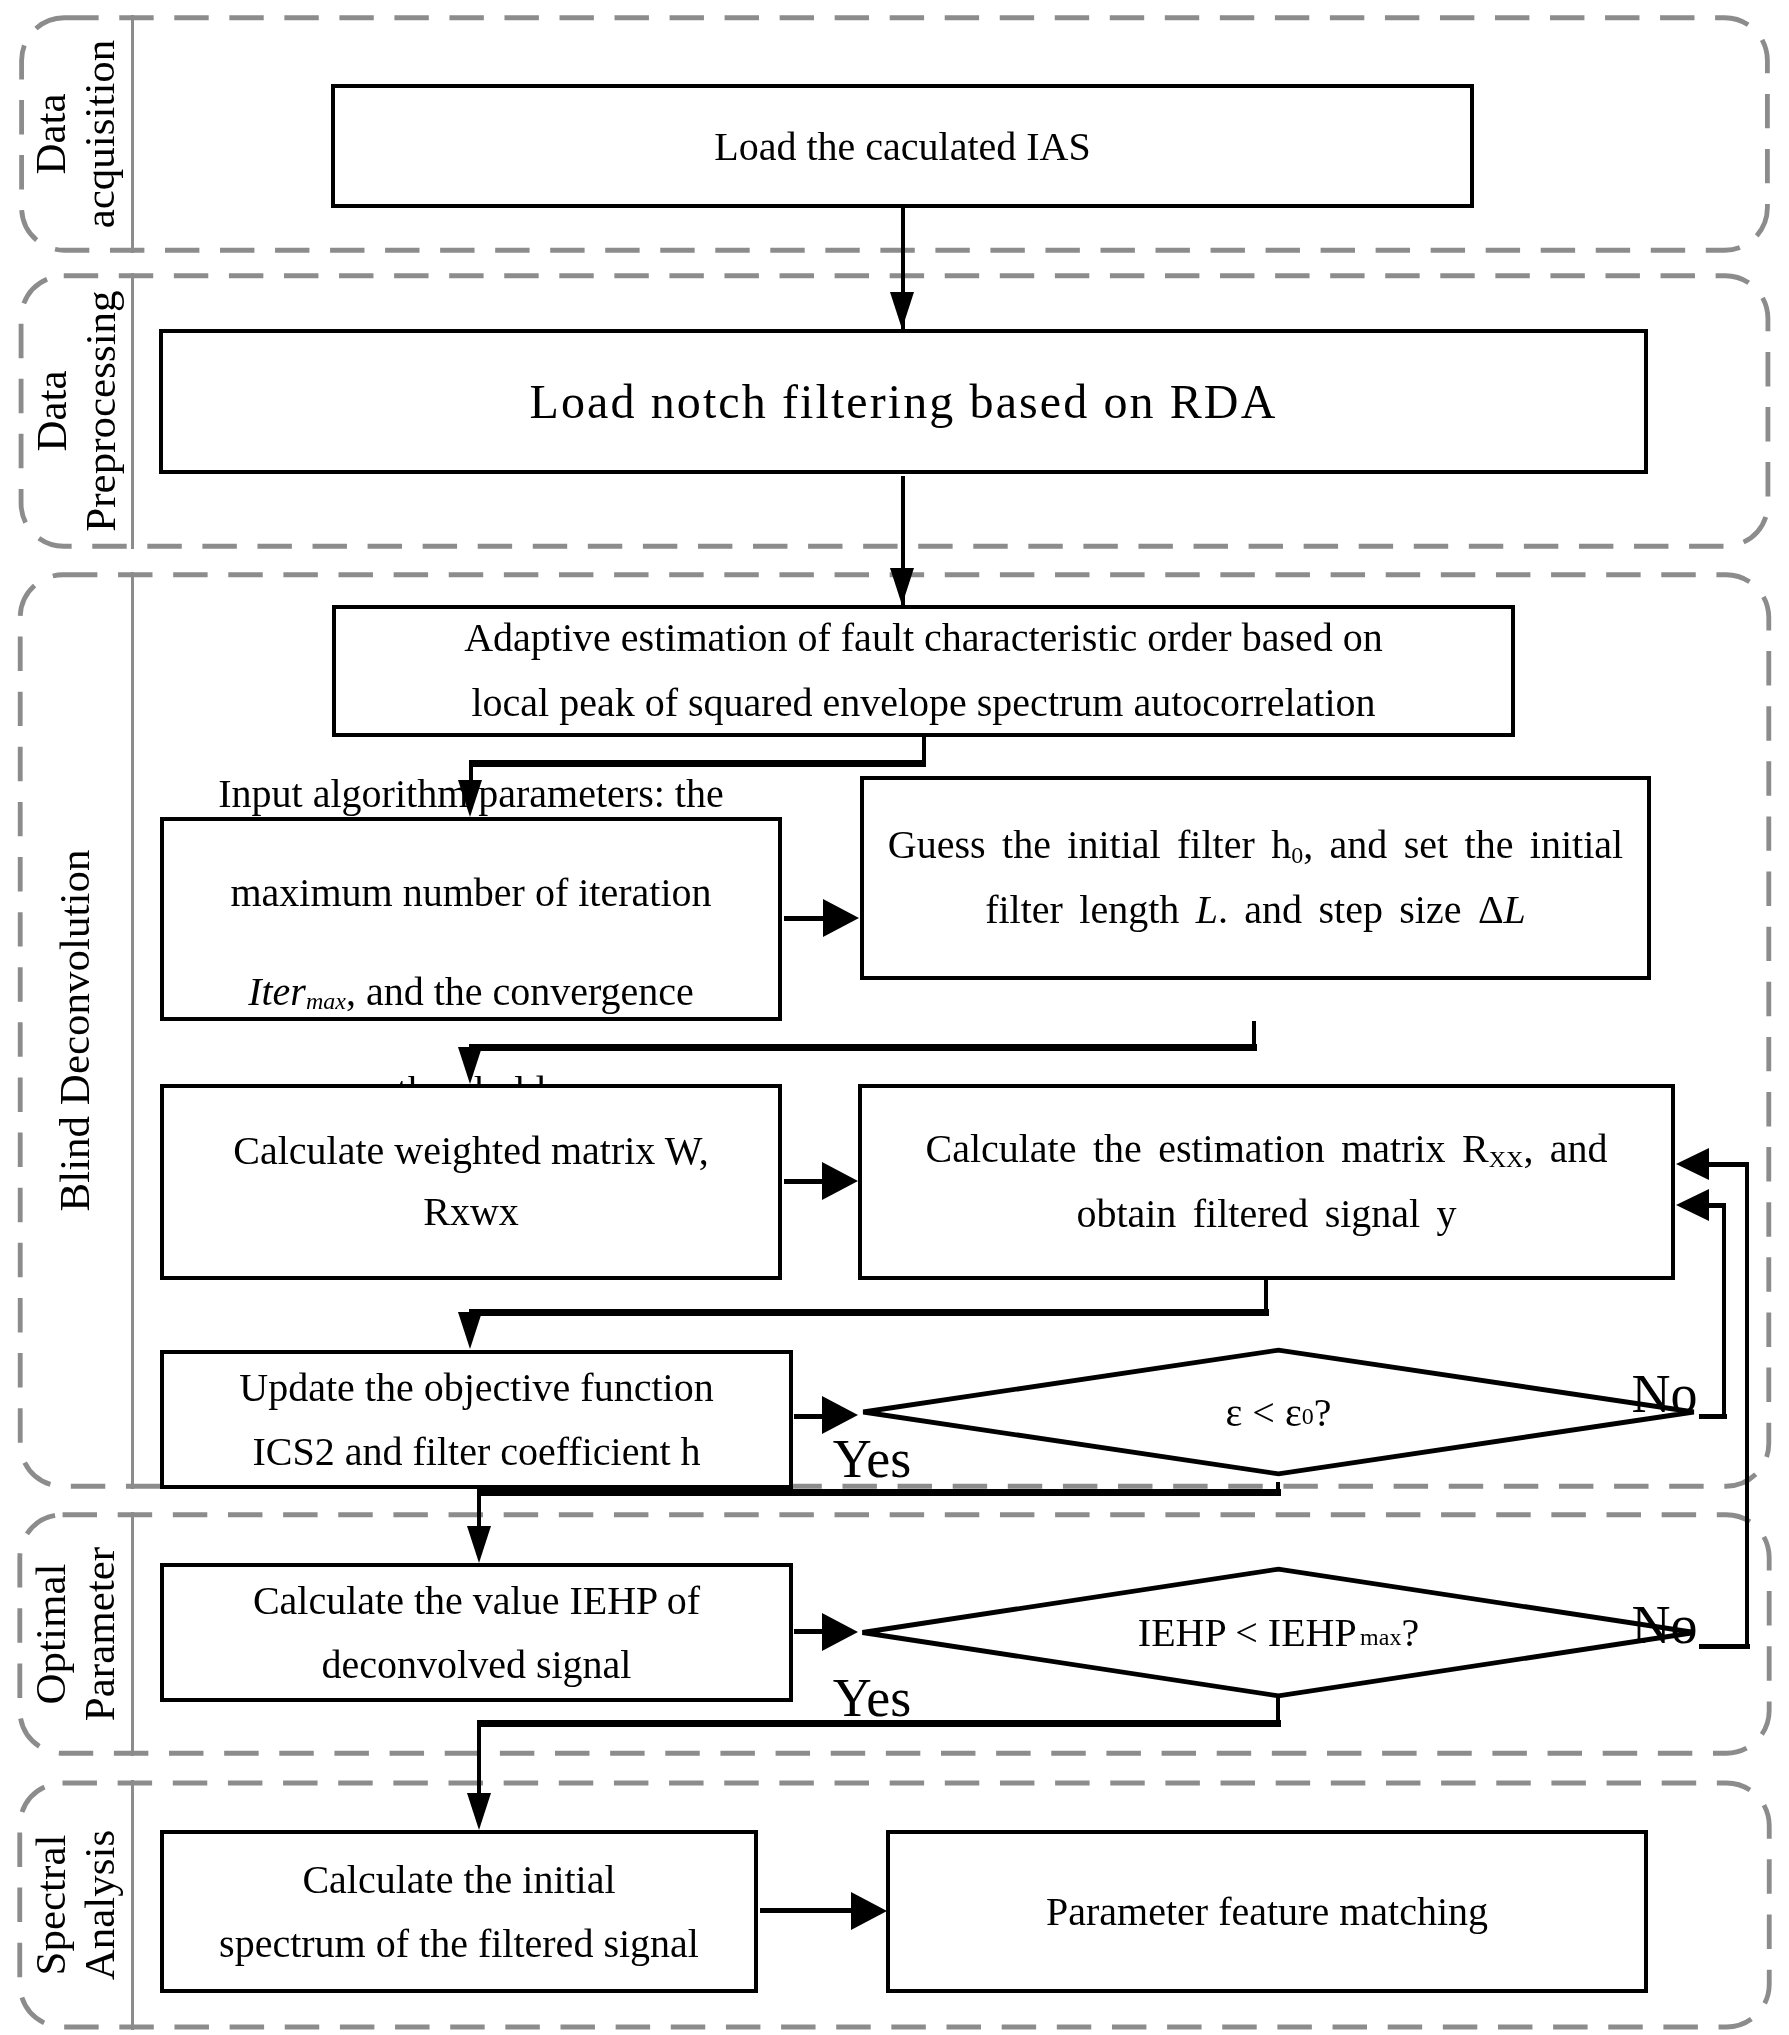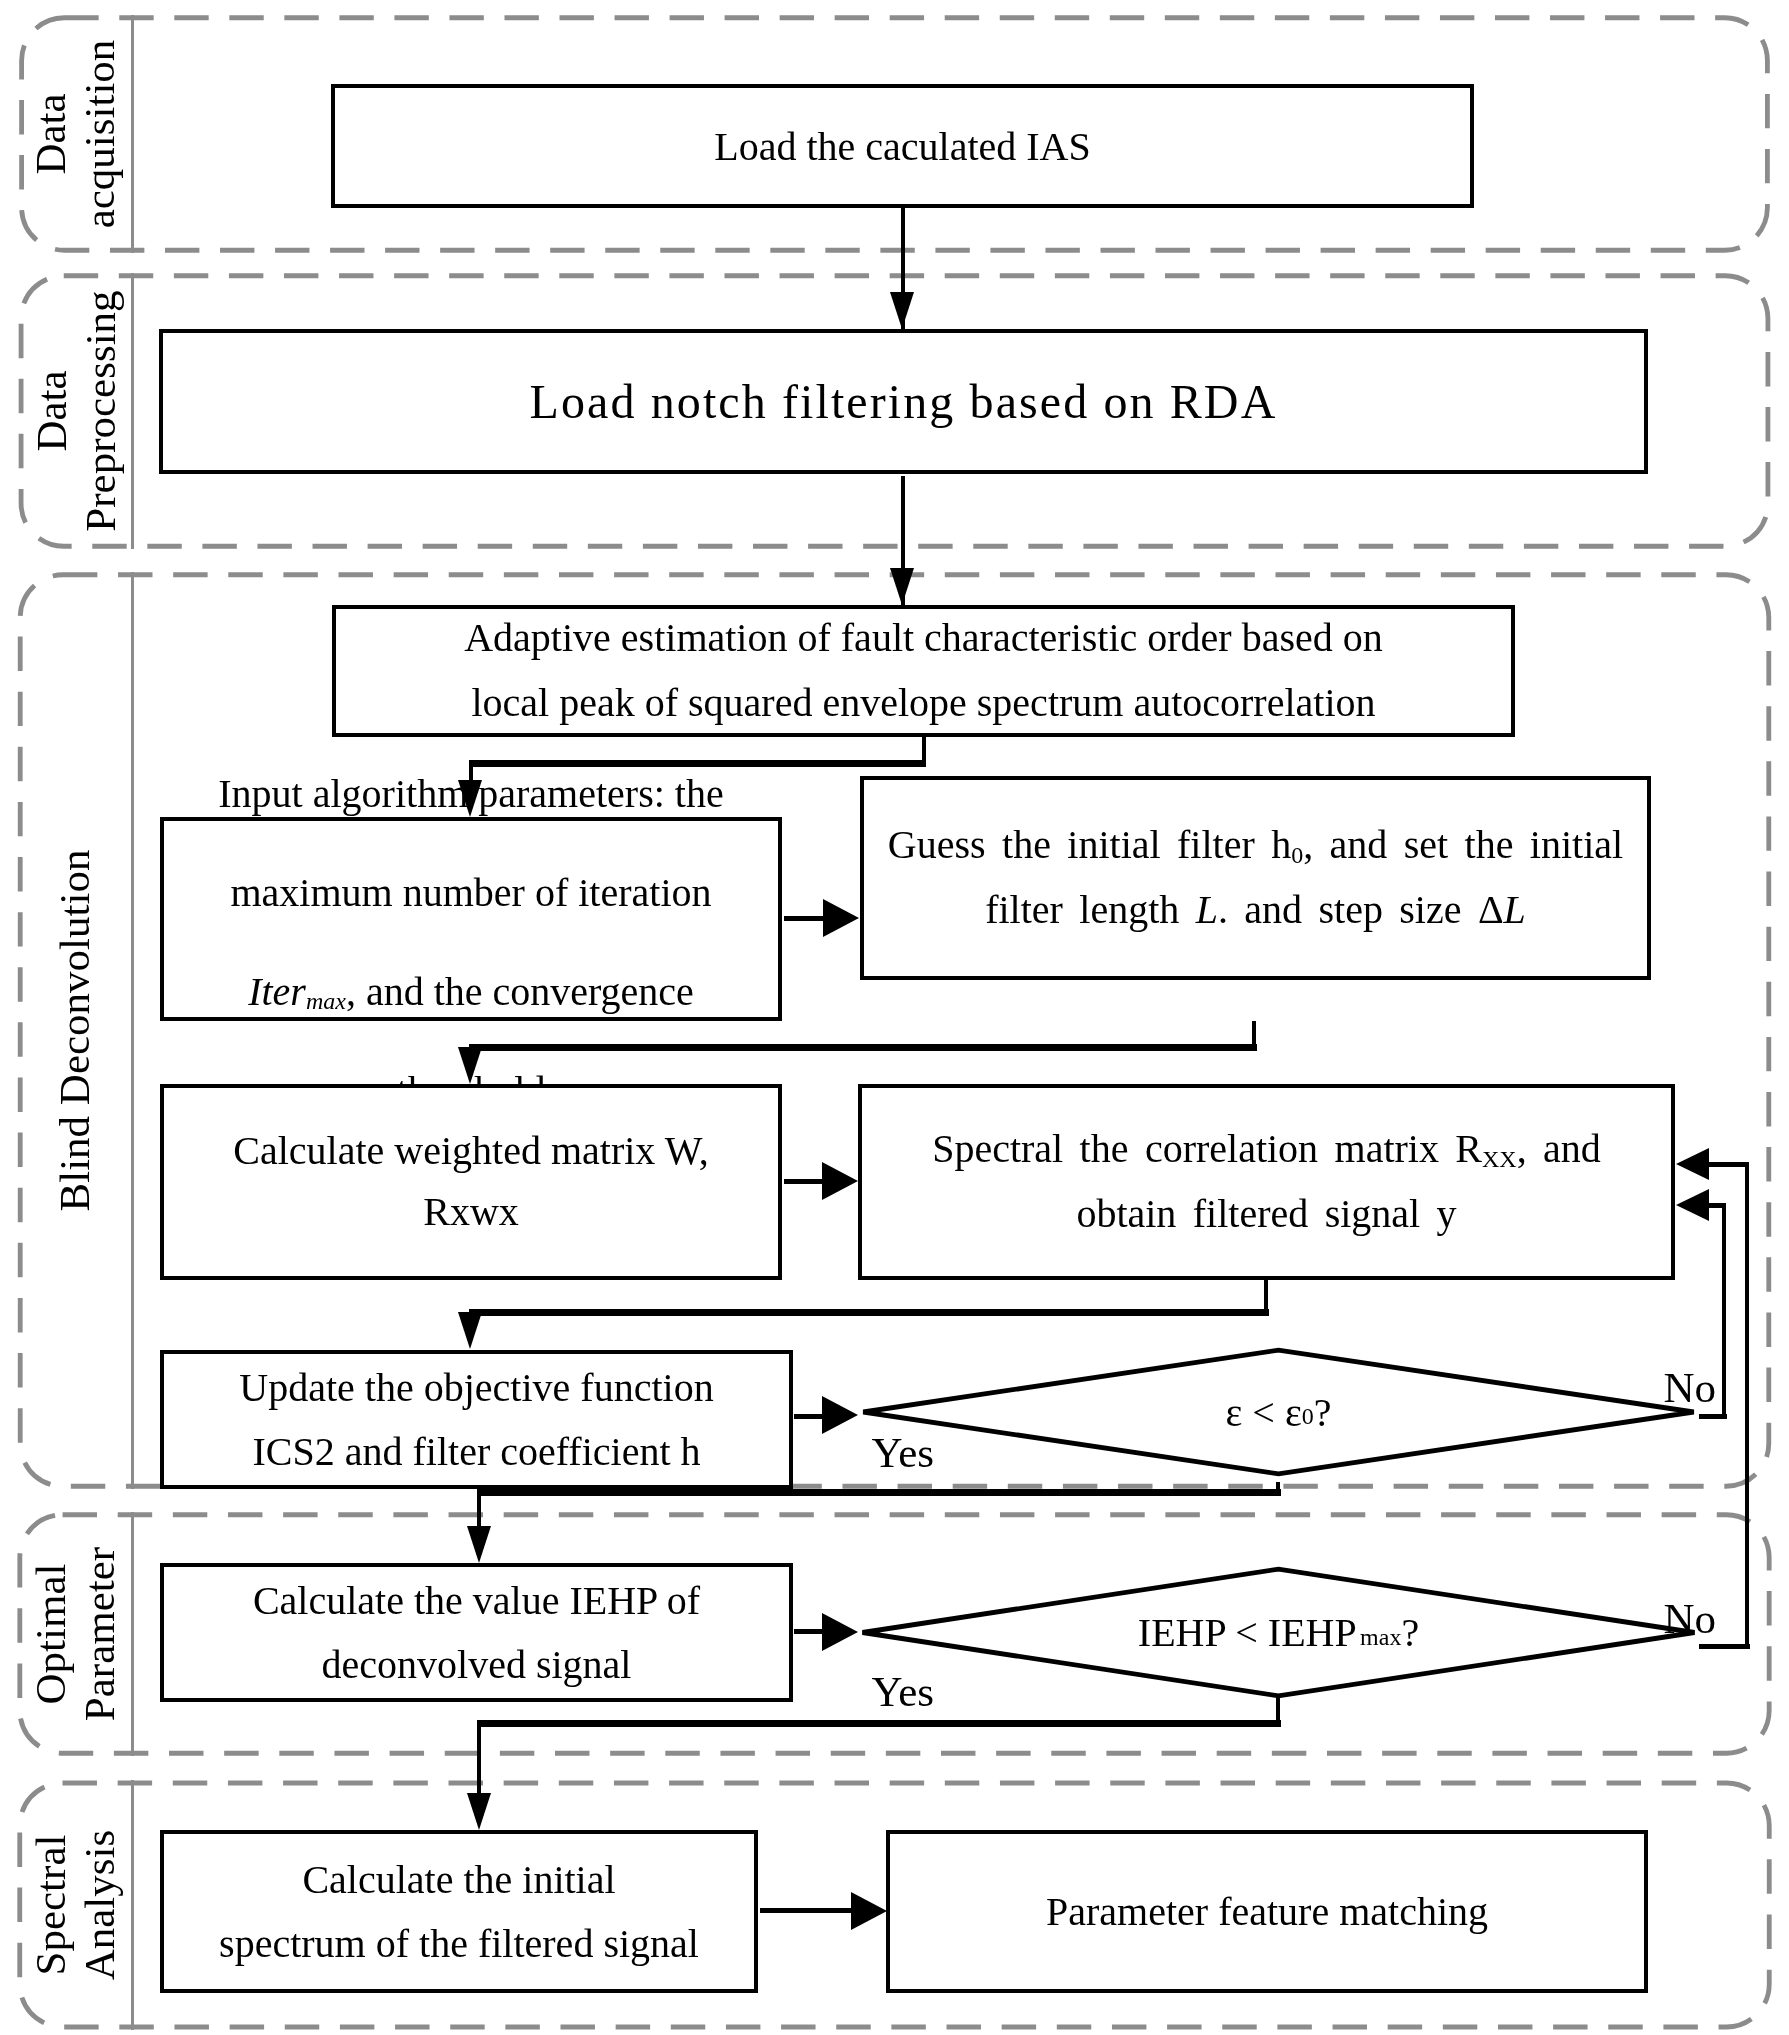--- a/index.html
+++ b/index.html
@@ -22,21 +22,21 @@
   .hline,.vline{position:absolute;background:#000;}
   .ah{position:absolute;width:0;height:0;}
   .ah-down{border-left:12.4px solid transparent;border-right:12.4px solid transparent;border-top:37px solid #000;}
   .ah-right{border-top:19.3px solid transparent;border-bottom:19.3px solid transparent;border-left:36px solid #000;}
   .ah-left{border-top:16.5px solid transparent;border-bottom:16.5px solid transparent;border-right:33px solid #000;}
   .dia{position:absolute;}
   .dia svg{position:absolute;left:0;top:0;}
   .dia polygon{fill:#fff;stroke:#000;stroke-width:7;}
   .diatext{position:absolute;left:0;top:0;width:100%;height:100%;display:flex;
            align-items:center;justify-content:center;font-size:40px;}
-  .edge{position:absolute;font-size:43px;text-align:right;}
+  .edge{position:absolute;font-size:54px;text-align:center;}
   sub.s{font-size:0.60em;position:relative;top:0.18em;vertical-align:baseline;line-height:0;}
   sub.gap{margin-left:0.14em;}
   .it{font-style:italic;}
 </style>
 </head>
 <body>
 
 <div class="canvas">
 
   <svg class="sec" style="left:17px;top:15px" width="1755" height="238" viewBox="0 0 2546 346">
@@ -154,21 +154,21 @@
     <div class="ln"><span>Guess the initial filter h</span><sub class="s">0</sub><span>, and set the initial</span></div>
     <div class="ln"><span>filter length </span><span class="it">L</span><span>. and step size Δ</span><span class="it">L</span></div>
   </div>
 
   <div class="box lh152" style="left:160px;top:1084px;width:622px;height:196px">
     <div class="ln">Calculate weighted matrix W,</div>
     <div class="ln">Rxwx</div>
   </div>
 
   <div class="box lh162 wsp" style="left:858px;top:1084px;width:817px;height:196px">
-    <div class="ln"><span>Spectral the correlation matrix R</span><sub class="s">XX</sub><span>, and</span></div>
+    <div class="ln"><span>Calculate the estimation matrix R</span><sub class="s">XX</sub><span>, and</span></div>
     <div class="ln">obtain filtered signal y</div>
   </div>
 
   <div class="box lh160" style="left:160px;top:1350px;width:633px;height:139px">
     <div class="ln">Update the objective function</div>
     <div class="ln">ICS2 and filter coefficient h</div>
   </div>
 
   <div class="box lh160" style="left:160px;top:1563px;width:633px;height:139px">
     <div class="ln">Calculate the value IEHP of</div>

